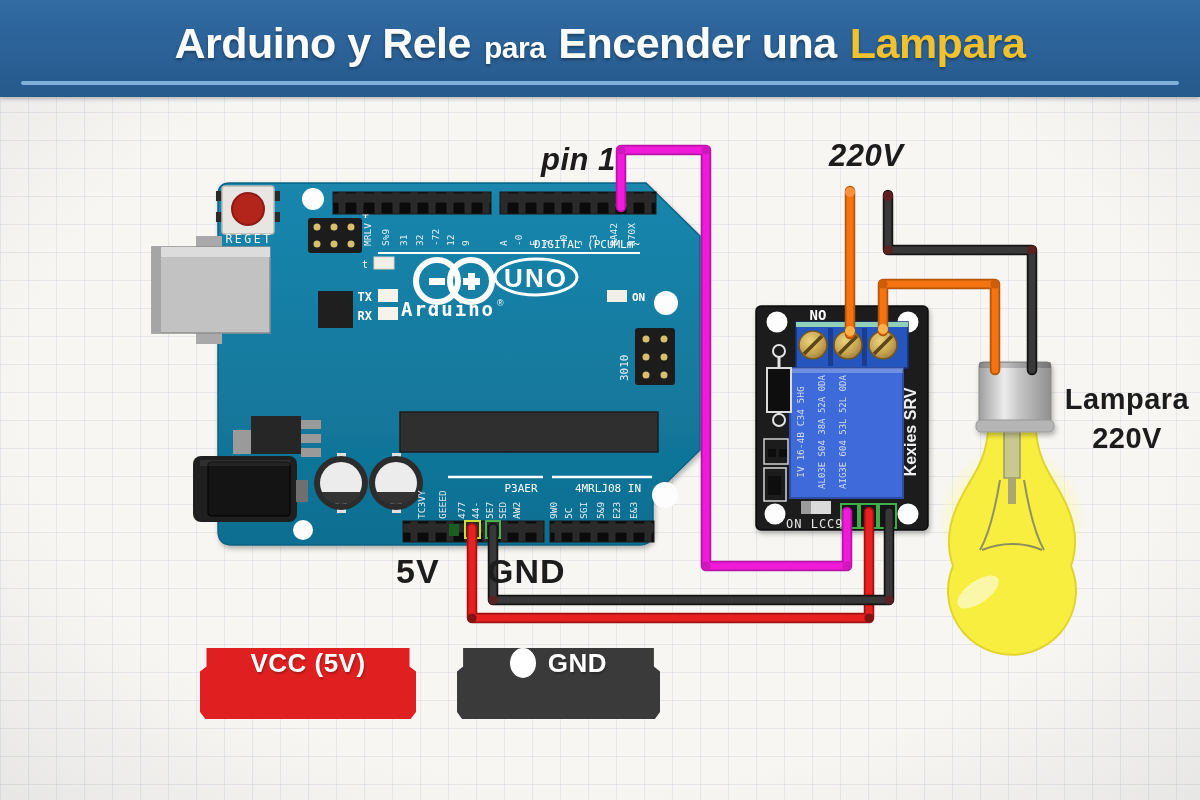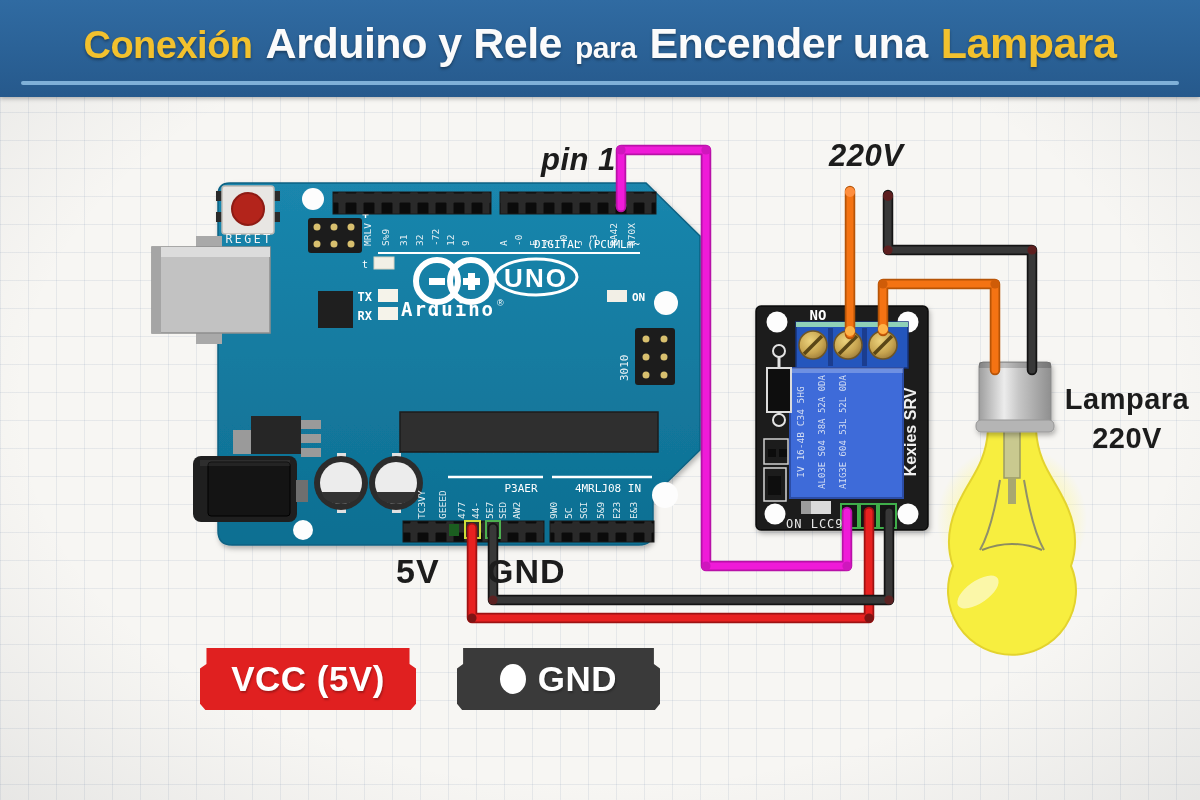--- a/index.html
+++ b/index.html
@@ -26,35 +26,34 @@
   .sz1{font-size:38px;}
   .sz2{font-size:43px;}
   .sz3{font-size:30px;}
   .underline{position:absolute;left:21px;right:21px;bottom:12px;height:4px;background:#7fb0d8;border-radius:2px;}
   .scene{position:absolute;left:0;top:0;z-index:10;}
   .lbl{position:absolute;color:#1c1c1c;font-weight:bold;z-index:20;}
   .lbl-ital{font-style:italic;font-size:31px;letter-spacing:0.5px;}
   .lbl-plain{font-size:34px;letter-spacing:1px;}
   .lbl-lamp{font-size:29px;text-align:center;line-height:1.35;width:140px;letter-spacing:0.5px;}
   .pill{
-    position:absolute;height:62px;display:flex;align-items:center;justify-content:center;gap:12px;
-    color:#fff;font-weight:bold;font-size:35px;letter-spacing:0.5px;z-index:20;
+    position:absolute;height:71px;display:flex;justify-content:center;gap:12px;
+    color:#fff;font-weight:bold;font-size:26px;letter-spacing:0.5px;z-index:20;
     clip-path:polygon(3% 0, 97% 0, 97% 26%, 100% 33%, 100% 90%, 97.5% 100%, 2.5% 100%, 0 90%, 0 33%, 3% 26%);
     text-shadow:1px 2px 2px rgba(0,0,0,0.25);
   }
   .pill-dot{width:26px;height:30px;background:#fff;border-radius:50%;flex:0 0 auto;}
 </style>
 </head>
 <body>
 
 <div class="stage">
 
   <div class="header">
     <div class="title">
-      <span class="t-yel sz1">Conexión</span>
       <span class="t-wht sz2">Arduino y Rele</span>
       <span class="t-wht sz3">para</span>
       <span class="t-wht sz2">Encender una</span>
       <span class="t-yel sz2">Lampara</span>
     </div>
     <div class="underline"></div>
   </div>
 
   <svg class="scene" width="1200" height="800" viewBox="0 0 1200 800">
     <defs>

